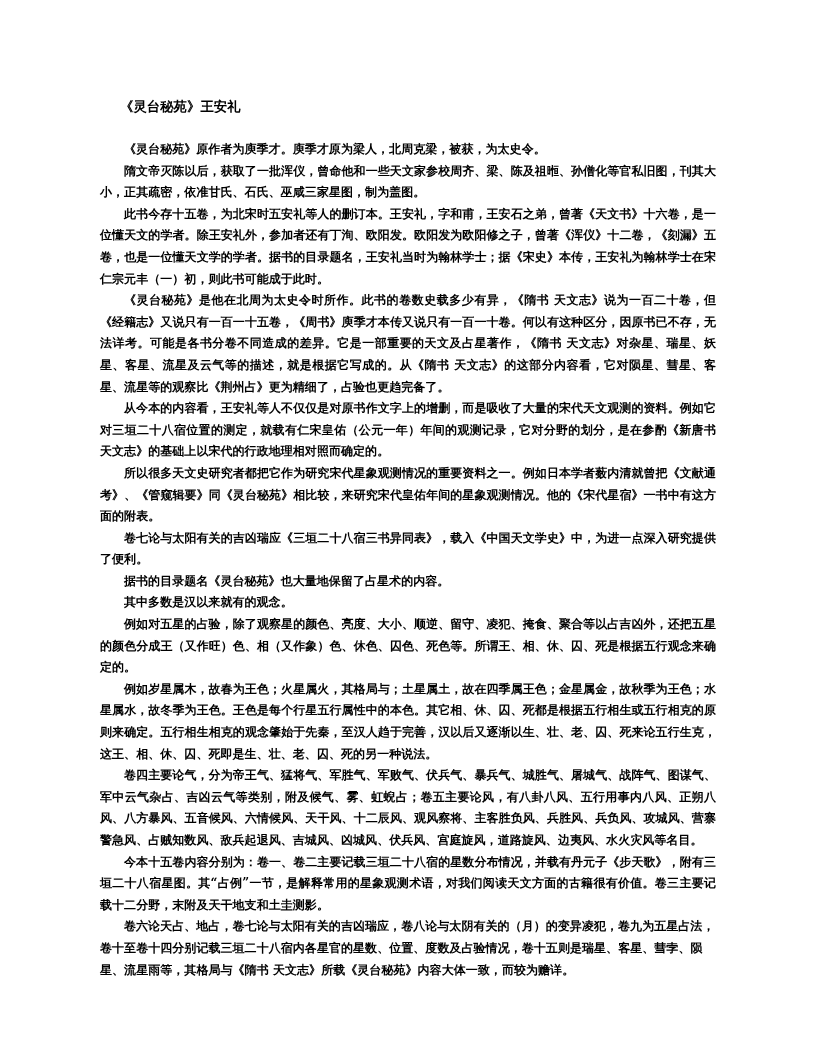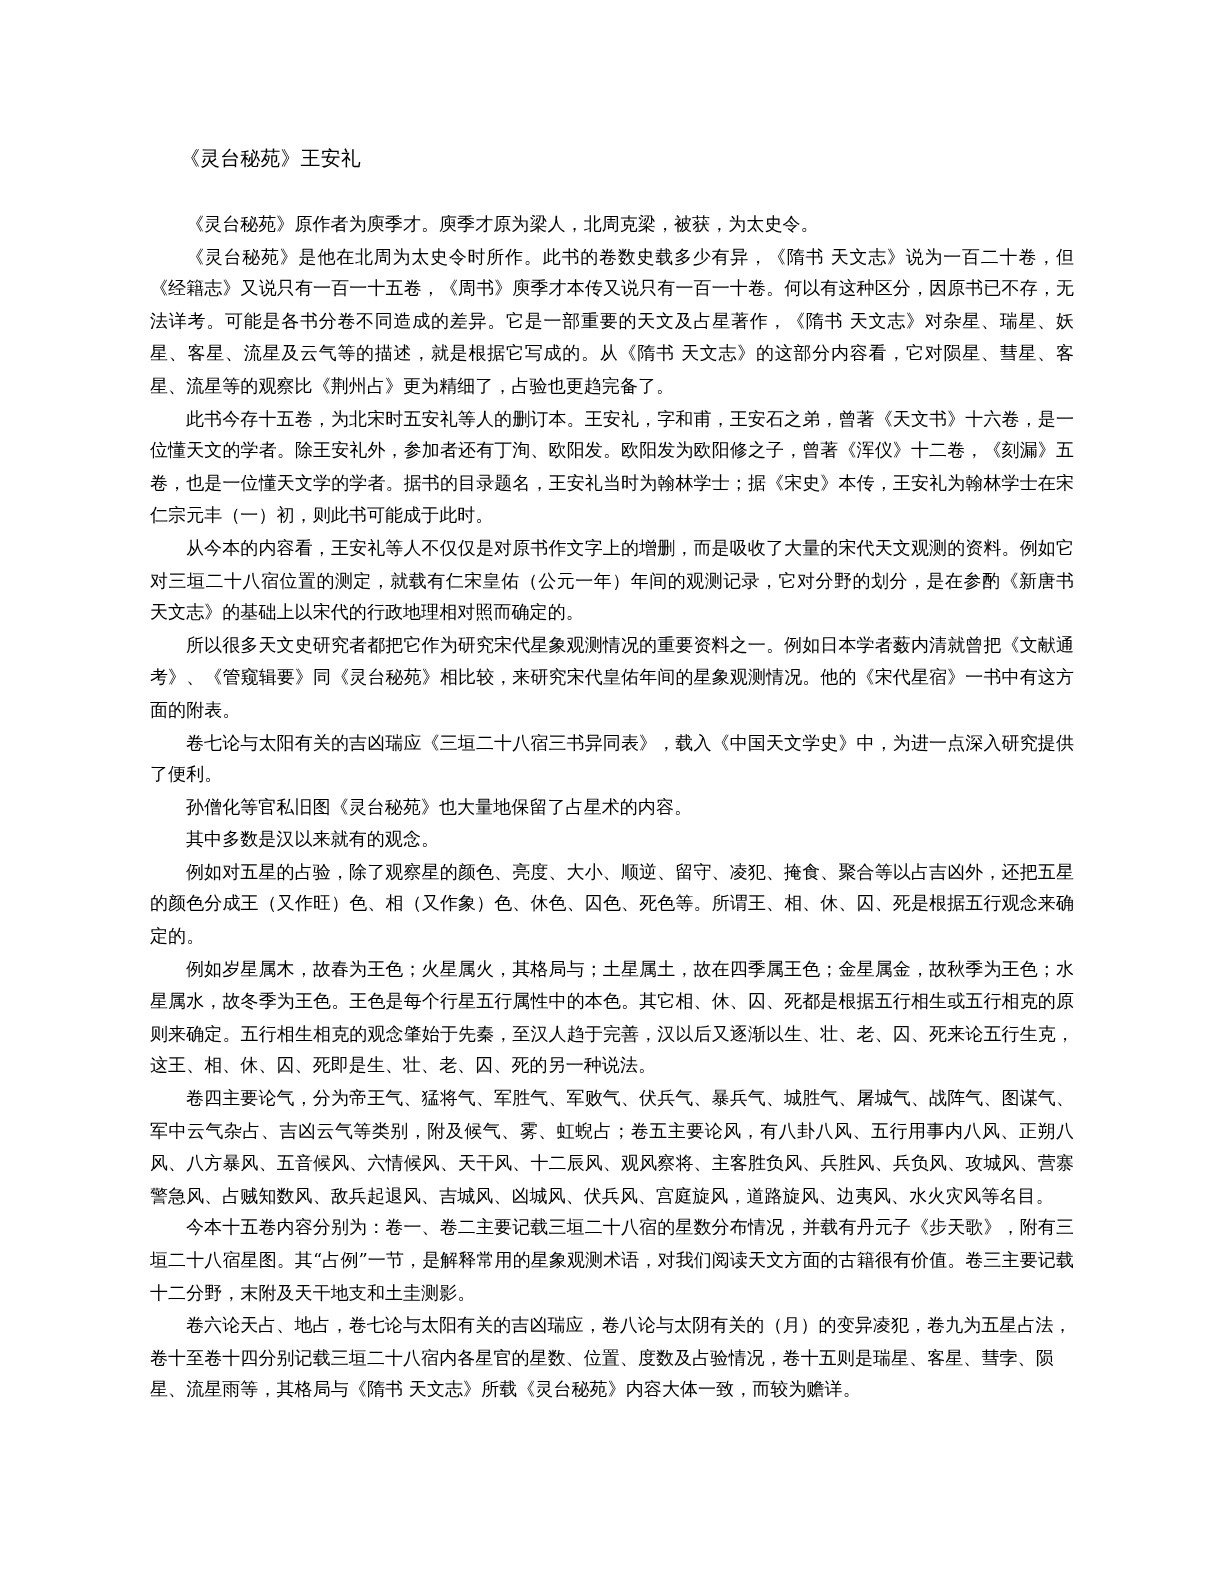--- a/index.html
+++ b/index.html
@@ -18,20 +18,21 @@
     height: 1056px;
     background: #ffffff;
     overflow: hidden;
     box-sizing: border-box;
   }
   .content {
     position: absolute;
     left: 100px;
     top: 96px;
     width: 616px;
+    font-weight: bold;
   }
   .doc-title {
     font-size: 13.3px;
     line-height: 21.5px;
     margin: 0 0 0 20px;
     letter-spacing: 0.1px;
     text-align: left;
     white-space: pre;
   }
   .spacer {
@@ -56,26 +57,27 @@
 <body>
 
 <div class="page">
   <div class="content">
 
     <div class="doc-title">《灵台秘苑》王安礼</div>
 
     <div class="spacer"></div>
 
     <p class="para">《灵台秘苑》原作者为庾季才。庾季才原为梁人，北周克梁，被获，为太史令。</p>
+    <p class="para">隋文帝灭陈以后，获取了一批浑仪，曾命他和一些天文家参校周齐、梁、陈及祖暅、孙僧化等官私旧图，刊其大小，正其疏密，依准甘氏、石氏、巫咸三家星图，制为盖图。</p>
+    <p class="para">此书今存十五卷，为北宋时五安礼等人的删订本。王安礼，字和甫，王安石之弟，曾著《天文书》十六卷，是一位懂天文的学者。除王安礼外，参加者还有丁洵、欧阳发。欧阳发为欧阳修之子，曾著《浑仪》十二卷，《刻漏》五卷，也是一位懂天文学的学者。据书的目录题名，王安礼当时为翰林学士；据《宋史》本传，王安礼为翰林学士在宋仁宗元丰（一）初，则此书可能成于此时。</p>
     <p class="para">《灵台秘苑》是他在北周为太史令时所作。此书的卷数史载多少有异，《隋书 天文志》说为一百二十卷，但《经籍志》又说只有一百一十五卷，《周书》庾季才本传又说只有一百一十卷。何以有这种区分，因原书已不存，无法详考。可能是各书分卷不同造成的差异。它是一部重要的天文及占星著作，《隋书 天文志》对杂星、瑞星、妖星、客星、流星及云气等的描述，就是根据它写成的。从《隋书 天文志》的这部分内容看，它对陨星、彗星、客星、流星等的观察比《荆州占》更为精细了，占验也更趋完备了。</p>
-    <p class="para">此书今存十五卷，为北宋时五安礼等人的删订本。王安礼，字和甫，王安石之弟，曾著《天文书》十六卷，是一位懂天文的学者。除王安礼外，参加者还有丁洵、欧阳发。欧阳发为欧阳修之子，曾著《浑仪》十二卷，《刻漏》五卷，也是一位懂天文学的学者。据书的目录题名，王安礼当时为翰林学士；据《宋史》本传，王安礼为翰林学士在宋仁宗元丰（一）初，则此书可能成于此时。</p>
     <p class="para">从今本的内容看，王安礼等人不仅仅是对原书作文字上的增删，而是吸收了大量的宋代天文观测的资料。例如它对三垣二十八宿位置的测定，就载有仁宋皇佑（公元一年）年间的观测记录，它对分野的划分，是在参酌《新唐书 天文志》的基础上以宋代的行政地理相对照而确定的。</p>
     <p class="para">所以很多天文史研究者都把它作为研究宋代星象观测情况的重要资料之一。例如日本学者薮内清就曾把《文献通考》、《管窥辑要》同《灵台秘苑》相比较，来研究宋代皇佑年间的星象观测情况。他的《宋代星宿》一书中有这方面的附表。</p>
     <p class="para">卷七论与太阳有关的吉凶瑞应《三垣二十八宿三书异同表》，载入《中国天文学史》中，为进一点深入研究提供了便利。</p>
-    <p class="para">孙僧化等官私旧图《灵台秘苑》也大量地保留了占星术的内容。</p>
+    <p class="para">据书的目录题名《灵台秘苑》也大量地保留了占星术的内容。</p>
     <p class="para">其中多数是汉以来就有的观念。</p>
     <p class="para">例如对五星的占验，除了观察星的颜色、亮度、大小、顺逆、留守、凌犯、掩食、聚合等以占吉凶外，还把五星的颜色分成王（又作旺）色、相（又作象）色、休色、囚色、死色等。所谓王、相、休、囚、死是根据五行观念来确定的。</p>
     <p class="para">例如岁星属木，故春为王色；火星属火，其格局与；土星属土，故在四季属王色；金星属金，故秋季为王色；水星属水，故冬季为王色。王色是每个行星五行属性中的本色。其它相、休、囚、死都是根据五行相生或五行相克的原则来确定。五行相生相克的观念肇始于先秦，至汉人趋于完善，汉以后又逐渐以生、壮、老、囚、死来论五行生克，这王、相、休、囚、死即是生、壮、老、囚、死的另一种说法。</p>
     <p class="para">卷四主要论气，分为帝王气、猛将气、军胜气、军败气、伏兵气、暴兵气、城胜气、屠城气、战阵气、图谋气、军中云气杂占、吉凶云气等类别，附及候气、雾、虹蜺占；卷五主要论风，有八卦八风、五行用事内八风、正朔八风、八方暴风、五音候风、六情候风、天干风、十二辰风、观风察将、主客胜负风、兵胜风、兵负风、攻城风、营寨警急风、占贼知数风、敌兵起退风、吉城风、凶城风、伏兵风、宫庭旋风，道路旋风、边夷风、水火灾风等名目。</p>
     <p class="para">今本十五卷内容分别为：卷一、卷二主要记载三垣二十八宿的星数分布情况，并载有丹元子《步天歌》，附有三垣二十八宿星图。其“占例”一节，是解释常用的星象观测术语，对我们阅读天文方面的古籍很有价值。卷三主要记载十二分野，末附及天干地支和土圭测影。</p>
     <p class="para">卷六论天占、地占，卷七论与太阳有关的吉凶瑞应，卷八论与太阴有关的（月）的变异凌犯，卷九为五星占法，卷十至卷十四分别记载三垣二十八宿内各星官的星数、位置、度数及占验情况，卷十五则是瑞星、客星、彗孛、陨星、流星雨等，其格局与《隋书 天文志》所载《灵台秘苑》内容大体一致，而较为赡详。</p>
 
   </div>
 </div>
 

